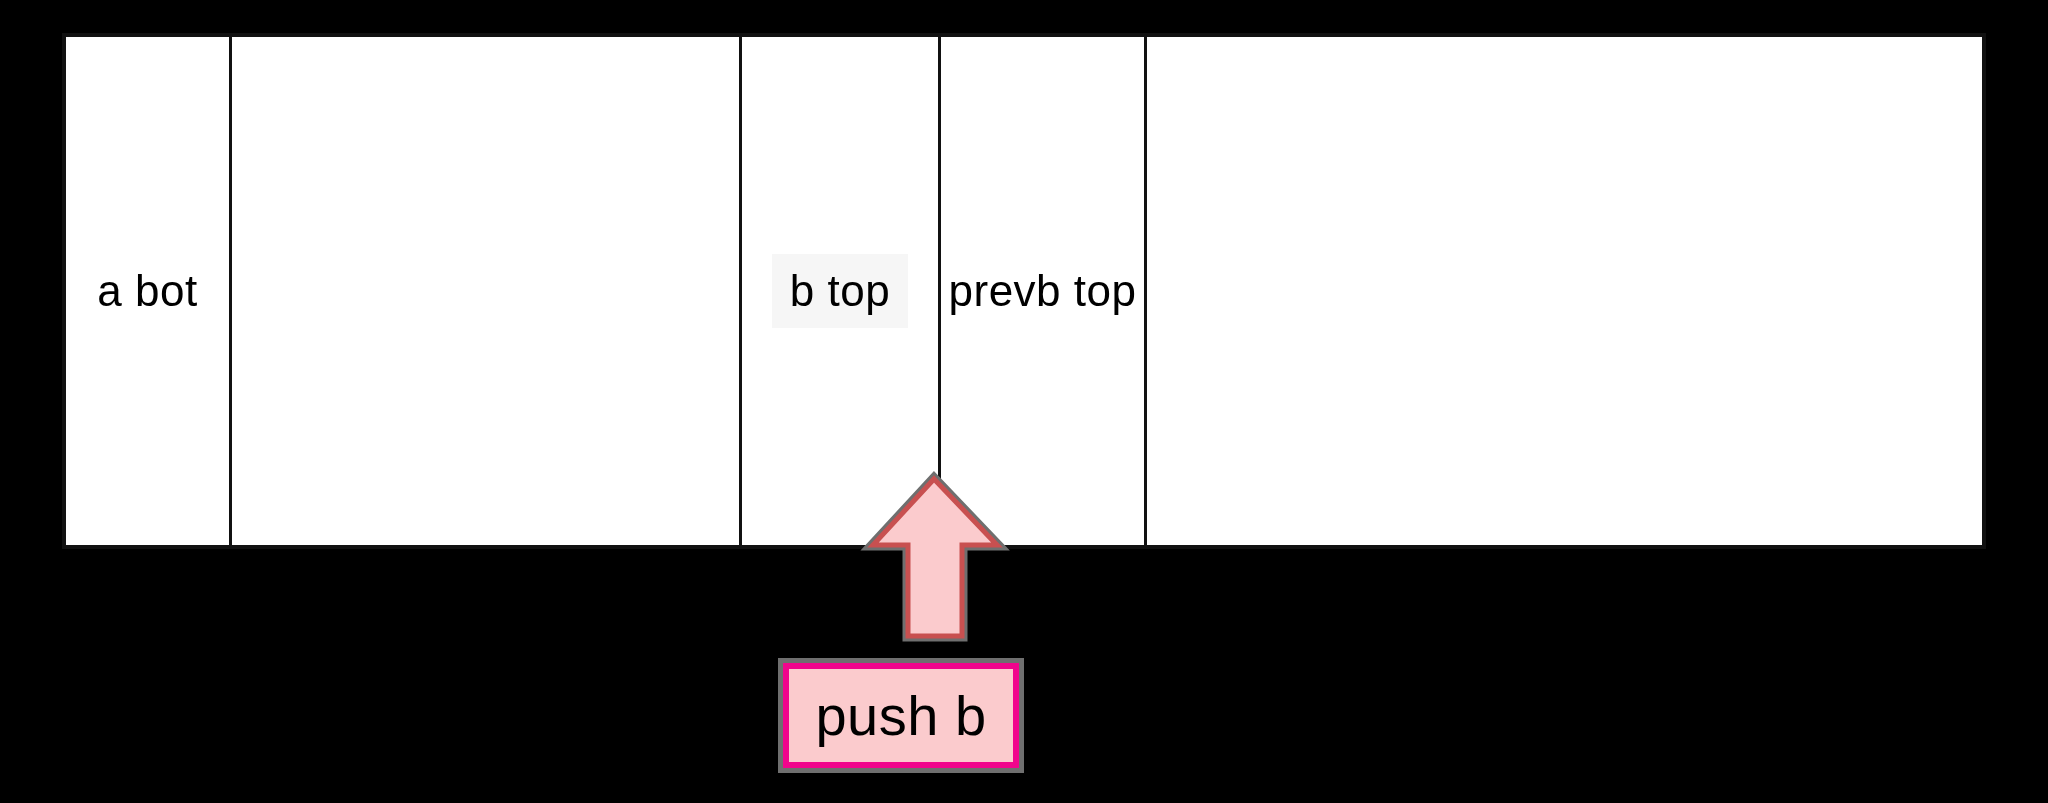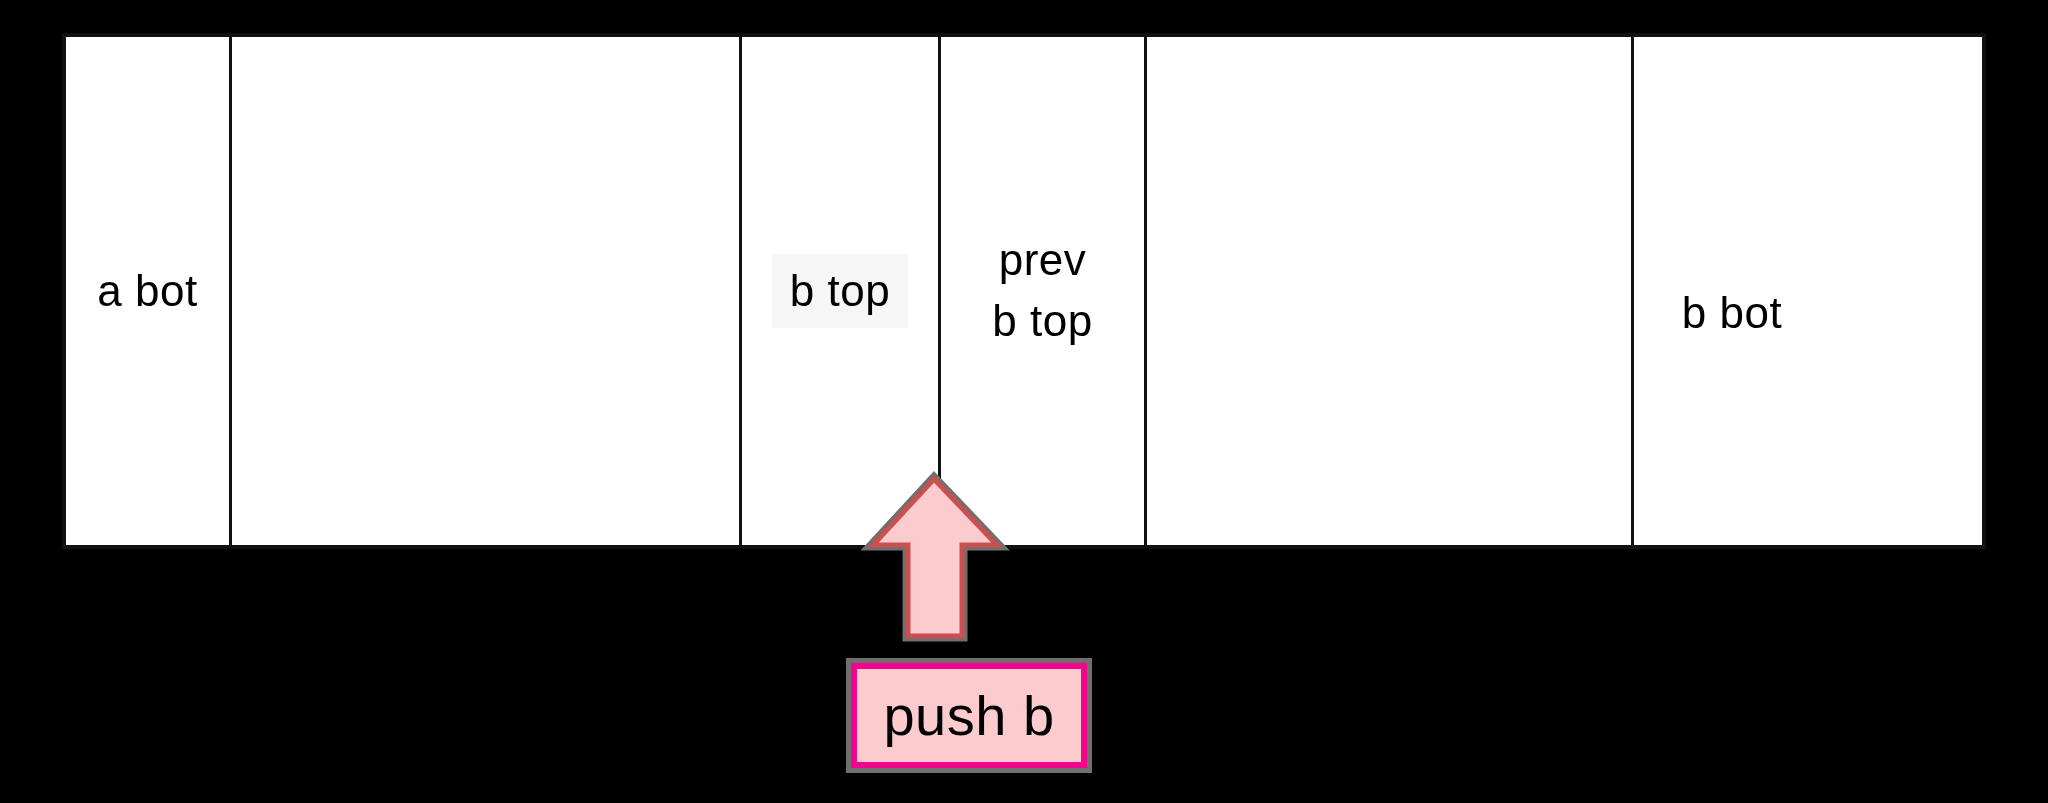--- a/index.html
+++ b/index.html
@@ -40,21 +40,21 @@
   }
   .cell:not(:last-child) {
     border-right: 3px solid var(--line, #111);
   }
   .cell .halo {
     background: #f6f6f6;
     padding: 12px 18px;
   }
   .cell .stacked {
     display: flex;
-    flex-direction: column;
+    flex-direction: row;
     align-items: center;
     line-height: 1.38;
   }
   .cell .offset-br {
     transform: translate(16px, 22px);
   }
 
   
   .push-arrow {
     position: absolute;
@@ -71,21 +71,21 @@
   .push-arrow .main-poly {
     fill: var(--pink, #fbcbcd);
     stroke: var(--red, #c85050);
     stroke-width: 5;
     stroke-linejoin: miter;
   }
 
   
   .push-btn {
     position: absolute;
-    left: 851px;
+    left: 783px;
     top: 663px;
     width: 236px;
     height: 105px;
     box-sizing: border-box;
     background: var(--pink, #fbcbcd);
     border: 6px solid var(--magenta, #f1058c);
     outline: 5px solid var(--shadow, #777);
     display: flex;
     align-items: center;
     justify-content: center;
@@ -112,23 +112,20 @@
     </div>
     <div class="cell" style="width:10.75%">
       <span class="stacked">
         <span>prev</span>
         <span>b top</span>
       </span>
     </div>
     <div class="cell" style="width:25.42%">
       <span class="lbl"></span>
     </div>
-    <div class="cell" style="width:8.56%">
-      <span class="lbl offset-br">b bot</span>
-    </div>
   </div>
 
   <svg class="push-arrow" width="156" height="178" viewBox="0 0 156 178" aria-hidden="true">
     <polygon class="shadow-poly" points="78,11 141,77 106,77 106,168 52,168 52,77 17,77"></polygon>
     <polygon class="main-poly" points="78,11 141,77 106,77 106,168 52,168 52,77 17,77"></polygon>
   </svg>
 
   <div class="push-btn">
     <span>push b</span>
   </div>

